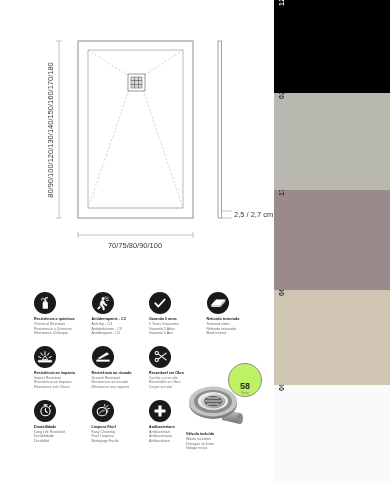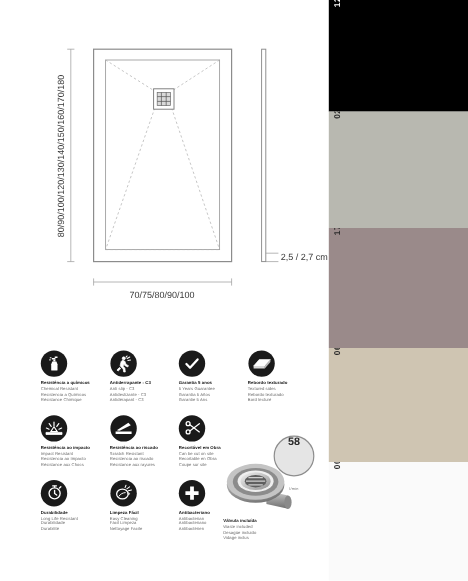--- a/index.html
+++ b/index.html
@@ -76,23 +76,22 @@
 
   
   #valve-block { position: absolute; left: 186px; top: 360px; width: 88px; height: 110px; }
   #valve-art { position: absolute; left: 0px; top: 22px; width: 62px; height: 48px; }
   #flow-badge {
     position: absolute; left: 42px; top: 3px;
     width: 34px; height: 34px;
     border-radius: 50%;
     border: 1px solid #8d8d8d;
     display: flex; flex-direction: column;
-    align-items: center; justify-content: space-between;
-    background: #e5e5e5;
-    gap: 32px;
+    align-items: center; justify-content: flex-end;
+    background: #bef264;
   }
   #flow-value { font-size: 9px; font-weight: bold; color: #2b2b2b; line-height: 9px; }
   #flow-unit  { font-size: 3.2px; color: #777; line-height: 5px; letter-spacing: .2px; }
   #valve-text { position: absolute; left: 0px; top: 72px; width: 80px; }
 </style>
 </head>
 <body>
 
 <div id="page">
 

